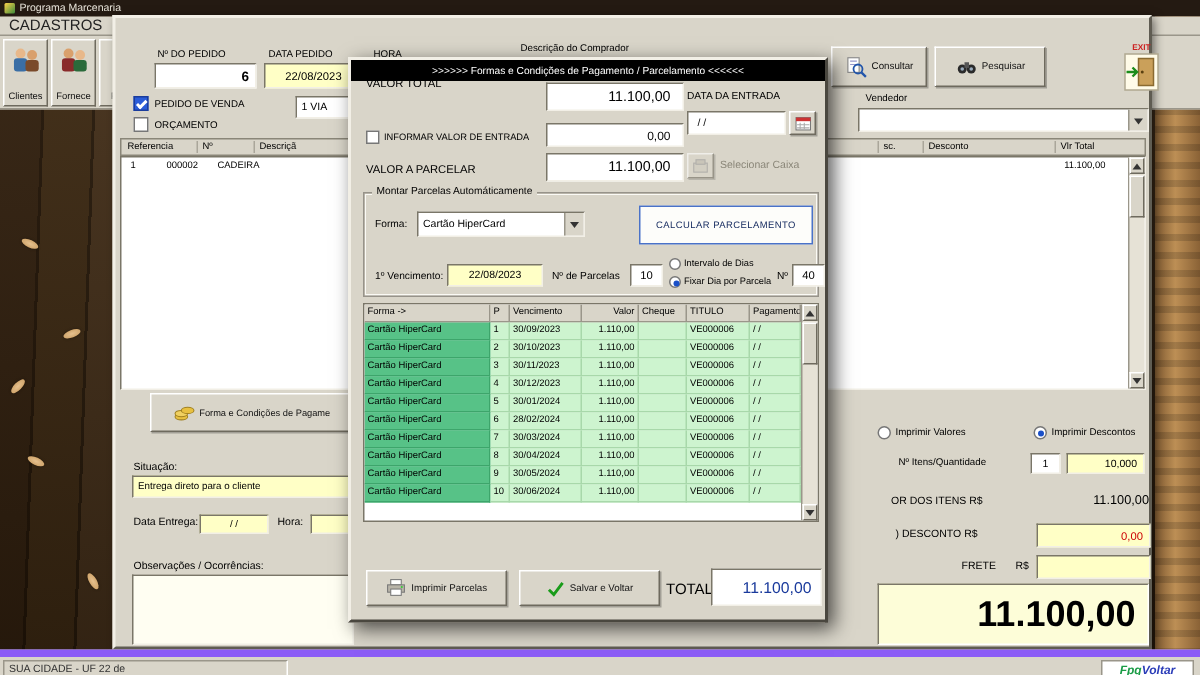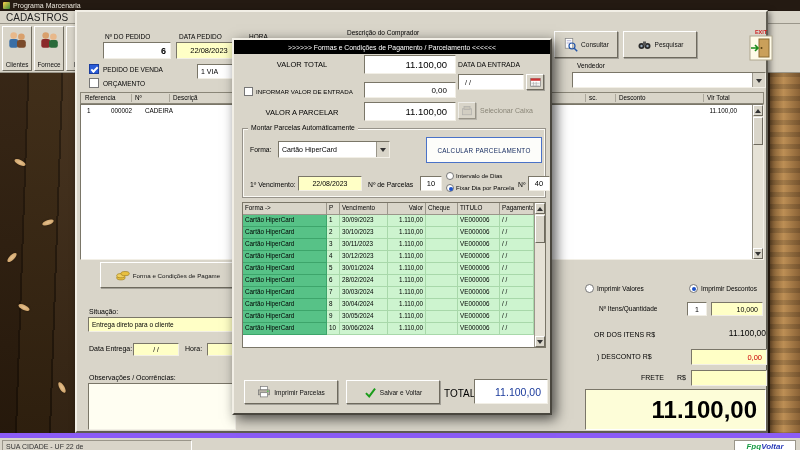--- a/index.html
+++ b/index.html
@@ -250,42 +250,42 @@
   <div class="lbl b" style="left:600px;top:362px">R$</div>
   <div class="fld yellow fr" style="left:614px;top:358px;width:76px;height:16px"></div>
   <div class="big-total">11.100,00</div>
 </div>
 
 <div class="dialog">
   <div class="dialog-title">
     <span>&gt;&gt;&gt;&gt;&gt;&gt;  Formas e Condições de Pagamento / Parcelamento  &lt;&lt;&lt;&lt;&lt;&lt;</span>
   </div>
 
-  <div class="lbl b" style="left:10px;top:21px;width:116px;text-align:center;font-size:7.5px">VALOR TOTAL</div>
+  <div class="lbl b" style="left:10px;top:12px;width:116px;text-align:left;font-size:7.5px">VALOR TOTAL</div>
   <div class="fld fr b" style="left:130px;top:15px;width:92px;height:19px;font-size:9.5px;padding-right:8px">11.100,00</div>
   <div class="lbl b" style="left:224px;top:21px;font-size:6.8px">DATA DA ENTRADA</div>
   <div class="fld" style="left:224px;top:34px;width:66px;height:16px;padding-left:6px">/ /</div>
   <div class="btn" style="left:292px;top:34px;width:18px;height:16px">
     <span>
         <svg width="11" height="11" viewBox="0 0 16 16">
           <rect x="1" y="2" width="14" height="12" fill="#fff" stroke="#777"></rect>
           <rect x="1" y="2" width="14" height="3.5" fill="#c33"></rect>
           <line x1="5" y1="7" x2="5" y2="13" stroke="#aaa"></line>
           <line x1="9" y1="7" x2="9" y2="13" stroke="#aaa"></line>
           <line x1="2" y1="9" x2="14" y2="9" stroke="#aaa"></line>
           <line x1="2" y1="12" x2="14" y2="12" stroke="#aaa"></line>
         </svg>
       </span>
   </div>
 
   <span class="cb" style="left:10px;top:47px;width:9px;height:9px"></span>
   <div class="lbl" style="left:22px;top:49px;font-size:6.2px">INFORMAR VALOR DE ENTRADA</div>
   <div class="fld fr b" style="left:130px;top:42px;width:92px;height:16px;font-size:8px;padding-right:8px">0,00</div>
 
-  <div class="lbl b" style="left:10px;top:69px;width:116px;text-align:center;font-size:7.5px">VALOR A PARCELAR</div>
+  <div class="lbl b" style="left:10px;top:69px;width:116px;text-align:left;font-size:7.5px">VALOR A PARCELAR</div>
   <div class="fld fr b" style="left:130px;top:62px;width:92px;height:19px;font-size:9.5px;padding-right:8px">11.100,00</div>
   <div class="btn" style="left:224px;top:62px;width:18px;height:17px;opacity:.6">
     <span>
         <svg width="12" height="12" viewBox="0 0 16 16">
           <rect x="2" y="5" width="12" height="8" fill="#cfcbbf" stroke="#999"></rect>
           <rect x="4" y="2" width="8" height="4" fill="#bfbbaf" stroke="#999"></rect>
         </svg>
       </span>
   </div>
   <div class="lbl" style="left:246px;top:67px;color:#8a8678">Selecionar Caixa</div>

